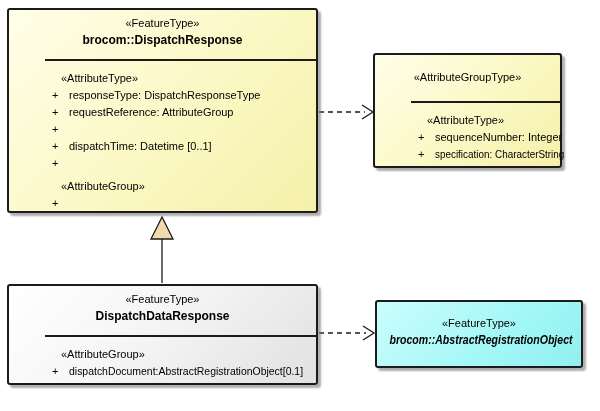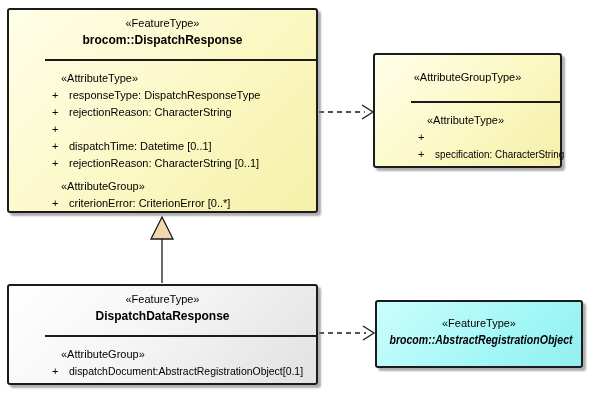--- a/index.html
+++ b/index.html
@@ -75,50 +75,49 @@
       <div class="cls-name">brocom::DispatchResponse</div>
     </div>
     <div class="body">
       <div class="sec-heading">«AttributeType»</div>
       <div class="attr-row">
         <span class="vis">+</span>
         <span>responseType: DispatchResponseType</span>
       </div>
       <div class="attr-row">
         <span class="vis">+</span>
-        <span>rejectionReason: CharacterString</span>
+        <span>requestReference: AttributeGroup</span>
       </div>
       <div class="attr-row">
         <span class="vis">+</span>
       </div>
       <div class="attr-row">
         <span class="vis">+</span>
         <span>dispatchTime: Datetime [0..1]</span>
       </div>
       <div class="attr-row">
         <span class="vis">+</span>
-        <span>rejectionReason: CharacterString [0..1]</span>
       </div>
       <div class="gap"></div>
       <div class="sec-heading">«AttributeGroup»</div>
       <div class="attr-row">
         <span class="vis">+</span>
-        <span>criterionError: CriterionError [0..*]</span>
       </div>
     </div>
   </div>
 
   <div class="uml-class cls-yellow box-criterion-error">
     <div class="head">
       <div class="stereotype">«AttributeGroupType»</div>
     </div>
     <div class="body">
       <div class="sec-heading">«AttributeType»</div>
       <div class="attr-row">
         <span class="vis">+</span>
+        <span>sequenceNumber: Integer</span>
       </div>
       <div class="attr-row">
         <span class="vis">+</span>
         <span class="fit-90">specification: CharacterString</span>
       </div>
     </div>
   </div>
 
   <div class="uml-class cls-white box-dispatch-data-response">
     <div class="head">

